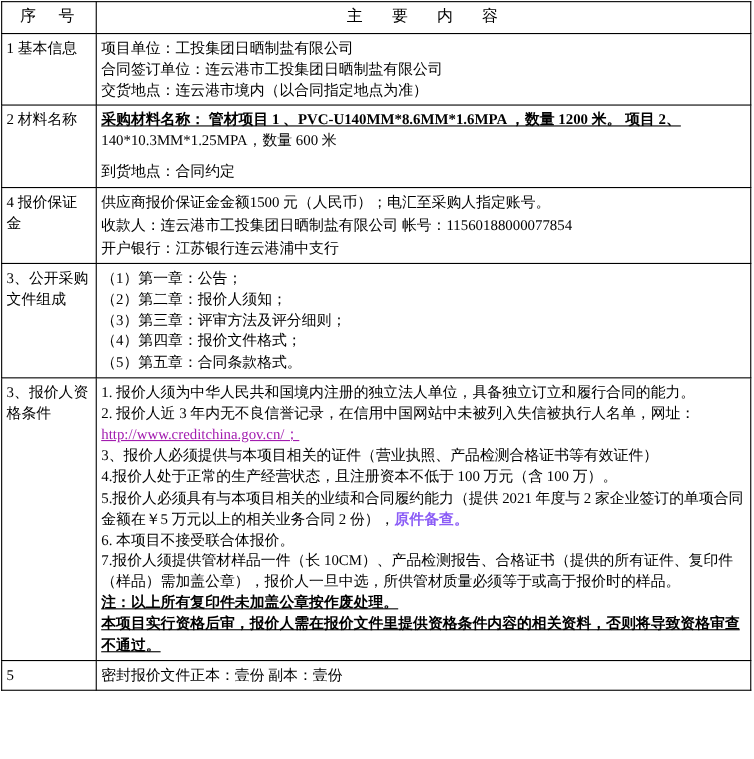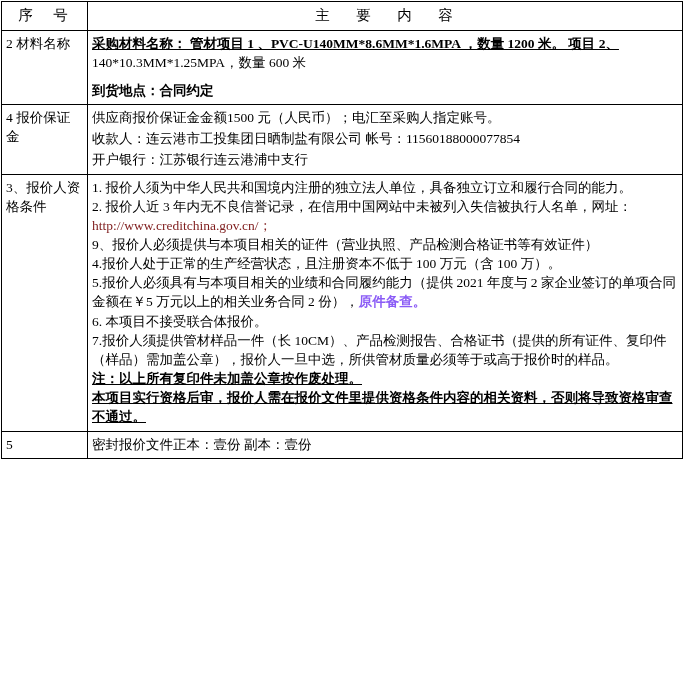--- a/index.html
+++ b/index.html
@@ -42,72 +42,91 @@
   }
   .hdr .col-no {
     letter-spacing: 3px;
   }
   .hdr .col-body {
     text-align: center;
     padding-left: 8px;
     letter-spacing: 6px;
   }
   .line { display: block; }
-  .gap-top { margin-top: 9px; font-weight: bold; }
+  .gap-top { margin-top: 9px; }
   b, .bold { font-weight: bold; text-decoration: underline; }
   .red { color: #8b5cf6; font-weight: bold; }
   .link {
-    color: #7f1d1d;
+    color: #a21caf;
+    text-decoration: underline;
   }
   .idx-wrap { word-break: break-all; }
   .tight { line-height: 1.45; }
   .smallgap { margin-top: 2px; }
 </style>
 </head>
 <body>
 
 <table class="doc">
   <colgroup>
     <col style="width:86px">
     <col style="width:595px">
   </colgroup>
   <tbody>
     <tr class="hdr">
       <td class="col-no">序　号</td>
       <td class="col-body">主　要　内　容</td>
     </tr>
 
+    <tr>
+      <td class="col-no">1 基本信息</td>
+      <td class="col-body">
+        <span class="line">项目单位：工投集团日晒制盐有限公司</span>
+        <span class="line">合同签订单位：连云港市工投集团日晒制盐有限公司</span>
+        <span class="line">交货地点：连云港市境内（以合同指定地点为准）</span>
+      </td>
+    </tr>
 
     <tr>
       <td class="col-no">2 材料名称</td>
       <td class="col-body">
         <span class="line bold">采购材料名称：  管材项目 1 、PVC-U140MM*8.6MM*1.6MPA ，数量 1200 米。  项目 2、</span>
         <span class="line">140*10.3MM*1.25MPA，数量 600 米</span>
         <span class="line gap-top">到货地点：合同约定</span>
       </td>
     </tr>
 
 
     <tr>
       <td class="col-no">4 报价保证金</td>
       <td class="col-body">
         <span class="line">供应商报价保证金金额1500 元（人民币）；电汇至采购人指定账号。</span>
         <span class="line smallgap">收款人：连云港市工投集团日晒制盐有限公司    帐号：11560188000077854</span>
         <span class="line smallgap">开户银行：江苏银行连云港浦中支行</span>
       </td>
     </tr>
 
+    <tr>
+      <td class="col-no">3、公开采购文件组成</td>
+      <td class="col-body">
+        <span class="line">（1）第一章：公告；</span>
+        <span class="line">（2）第二章：报价人须知；</span>
+        <span class="line">（3）第三章：评审方法及评分细则；</span>
+        <span class="line">（4）第四章：报价文件格式；</span>
+        <span class="line">（5）第五章：合同条款格式。</span>
+      </td>
+    </tr>
 
     <tr>
       <td class="col-no">3、报价人资格条件</td>
       <td class="col-body tight">
         <span class="line">1. 报价人须为中华人民共和国境内注册的独立法人单位，具备独立订立和履行合同的能力。</span>
         <span class="line">2. 报价人近 3 年内无不良信誉记录，在信用中国网站中未被列入失信被执行人名单，网址：</span>
         <span class="line link idx-wrap">http://www.creditchina.gov.cn/；</span>
-        <span class="line">9、报价人必须提供与本项目相关的证件（营业执照、产品检测合格证书等有效证件）</span>
+        <span class="line">3、报价人必须提供与本项目相关的证件（营业执照、产品检测合格证书等有效证件）</span>
         <span class="line">4.报价人处于正常的生产经营状态，且注册资本不低于 100 万元（含 100 万）。</span>
         <span class="line"><span>5.报价人必须具有与本项目相关的业绩和合同履约能力（提供 2021 年度与 2 家企业签订的单项合同金额在￥5 万元以上的相关业务合同 2 份），</span><span class="red">原件备查。</span></span>
         <span class="line">6. 本项目不接受联合体报价。</span>
         <span class="line">7.报价人须提供管材样品一件（长 10CM）、产品检测报告、合格证书（提供的所有证件、复印件（样品）需加盖公章），报价人一旦中选，所供管材质量必须等于或高于报价时的样品。</span>
         <span class="line bold">注：以上所有复印件未加盖公章按作废处理。</span>
         <span class="line bold">本项目实行资格后审，报价人需在报价文件里提供资格条件内容的相关资料，否则将导致资格审查不通过。</span>
       </td>
     </tr>
 
     <tr>

